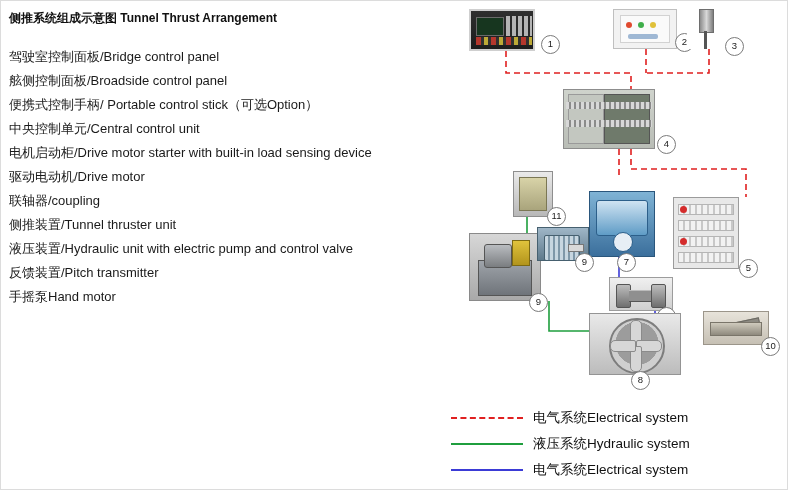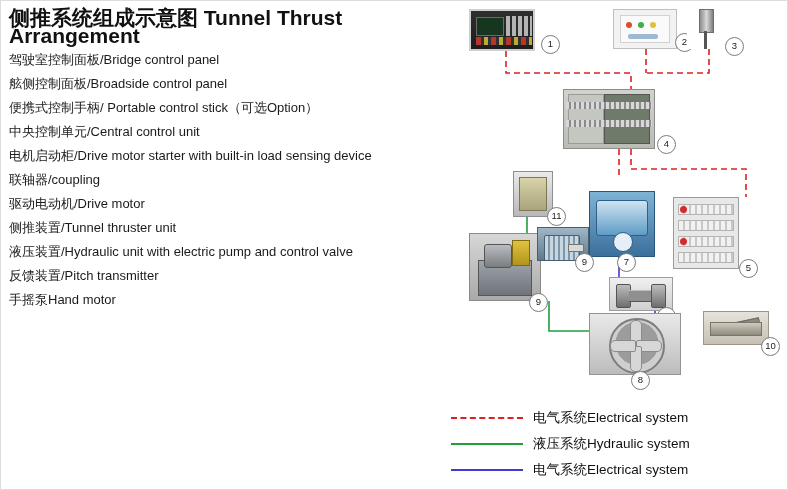--- a/index.html
+++ b/index.html
@@ -24,24 +24,24 @@
   }
 
   
   .legend-list {
     position: absolute;
     left: 8px;
     top: 8px;
     width: 450px;
   }
   .legend-title {
-    font-size: 21px;
+    font-size: 12px;
     font-weight: bold;
     color: #111;
-    margin-bottom: 3px;
+    margin-bottom: 18px;
     line-height: 18px;
   }
   .legend-item {
     font-size: 13px;
     color: #1a1a1a;
     line-height: 24px;
     white-space: nowrap;
   }
 
   
@@ -279,22 +279,22 @@
 
 <div id="root">
 
   <div class="legend-list">
     <div class="legend-title">侧推系统组成示意图 Tunnel Thrust Arrangement</div>
     <div class="legend-item">驾驶室控制面板/Bridge control panel</div>
     <div class="legend-item">舷侧控制面板/Broadside control panel</div>
     <div class="legend-item">便携式控制手柄/ Portable control stick（可选Option）</div>
     <div class="legend-item">中央控制单元/Central control unit</div>
     <div class="legend-item">电机启动柜/Drive motor starter with built-in load sensing device</div>
+    <div class="legend-item">驱动电动机/Drive motor</div>
     <div class="legend-item">联轴器/coupling</div>
-    <div class="legend-item">驱动电动机/Drive motor</div>
     <div class="legend-item">侧推装置/Tunnel thruster unit</div>
     <div class="legend-item">液压装置/Hydraulic unit with electric pump and control valve</div>
     <div class="legend-item">反馈装置/Pitch transmitter</div>
     <div class="legend-item">手摇泵Hand motor</div>
   </div>
 
   <div class="diagram">
 
     <svg class="wires" viewBox="0 0 348 400">
 

